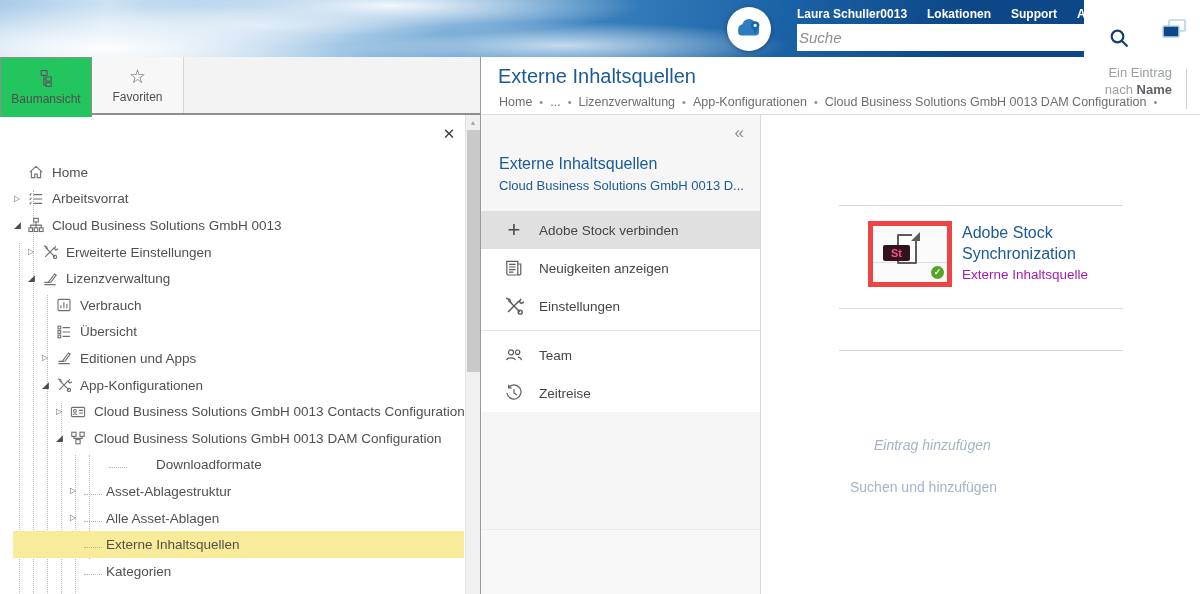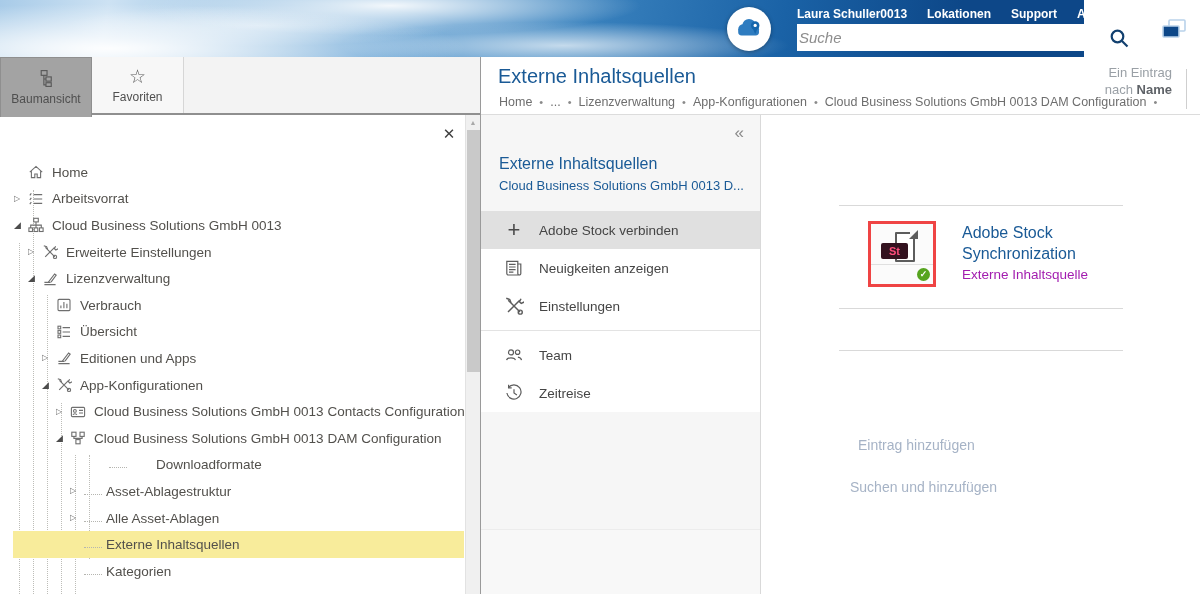--- a/index.html
+++ b/index.html
@@ -48,21 +48,21 @@
   .tabs-row {
     position:absolute; left:0; top:0; width:480px; height:58px;
     background:#f3f3f3; border-bottom:2px solid #8f8f8f; display:flex;
   }
   .tab {
     width:92px; height:100%; display:flex; flex-direction:column; align-items:center;
     justify-content:center; gap:4px; font-size:12px; color:#4f4f4f; cursor:pointer;
     border-right:1px solid #d6d6d6; background:#f7f7f7;
   }
   .tab.active {
-    background:#a3a3a3; border:1px solid #8f8f8f; border-bottom:none;
+    background:#22c55e; border:1px solid #8f8f8f; border-bottom:none;
     height:60px; margin-bottom:-2px; z-index:2;
   }
   .tab .tab-icon { width:19px; height:19px; color:#5a5a5a; }
   .tab .tab-icon svg { width:100%; height:100%; }
   .star-glyph { font-size:19px; line-height:19px; color:#5a5a5a; }
   .tree-area { position:absolute; left:0; top:58px; width:480px; height:479px; background:#fff; overflow:hidden; }
   .close-btn {
     position:absolute; right:22px; top:10px; font-size:15px; color:#3f3f3f; cursor:pointer;
     width:18px; height:18px; text-align:center; line-height:18px; z-index:5;
   }
@@ -119,21 +119,21 @@
   .menu-item.active { background:var(--menu-active); }
   .menu-icon { width:22px; height:22px; flex:0 0 22px; margin-right:14px; color:#5c5c5c; display:flex; align-items:center; justify-content:center; }
   .menu-icon svg { width:20px; height:20px; }
   .menu-icon .plus-glyph { font-size:22px; font-weight:300; color:#4a4a4a; line-height:20px; }
   .menu-divider { height:11px; background:#fff; position:relative; }
   .menu-divider::after { content:""; position:absolute; left:0; right:0; top:5px; border-top:1px solid #e3e3e3; }
   .panel-foot { position:absolute; left:0; top:414px; width:100%; height:65px; background:#f8f8f8; border-top:1px solid #ececec; }
   
   .detail-panel { position:absolute; left:762px; top:115px; width:438px; height:479px; background:#fff; }
   .hline { position:absolute; left:77px; width:284px; border-top:1px solid #d9d9d9; }
-  .entry-card { position:absolute; left:106px; top:106px; width:68px; height:66px; background:#fbfbfb; border:3px solid #ef4444; cursor:pointer; }
+  .entry-card { position:absolute; left:106px; top:106px; width:84px; height:66px; background:#fbfbfb; border:5px solid #ef4444; cursor:pointer; }
   .entry-card .thumb-split { position:absolute; left:0; right:0; bottom:19px; border-bottom:1px solid #e0e0e0; }
   .doc-icon { position:absolute; left:22px; top:8px; width:24px; height:30px; }
   .doc-body { position:absolute; left:2px; top:0; width:20px; height:30px; border:2px solid #5c5c5c; border-radius:1px; background:#fff; }
   .doc-fold {
     position:absolute; right:-2px; top:-2px; width:0; height:0;
     border-left:9px solid #fbfbfb; border-bottom:9px solid transparent; 
   }
   .doc-fold::after {
     content:""; position:absolute; left:-10px; top:0px; width:0; height:0;
     border-bottom:9px solid #5c5c5c; border-left:9px solid transparent;
@@ -459,18 +459,18 @@
         <div class="stock-badge">St</div>
       </div>
       <div class="check-badge">✓</div>
     </div>
     <div class="entry-title">
       <div>Adobe Stock</div>
       <div>Synchronization</div>
     </div>
     <div class="entry-type">Externe Inhaltsquelle</div>
     <div class="hline" style="top:193px;"></div>
-    <div class="ghost-link" style="left:96px; top:322px;">Eintrag hinzufügen</div>
+    <div class="ghost-link" style="left:112px; top:322px;font-style:italic;">Eintrag hinzufügen</div>
     <div class="hline" style="top:235px;"></div>
     <div class="ghost-link" style="left:88px; top:364px;">Suchen und hinzufügen</div>
   </div>
 
 </div>
 
 </body></html>

